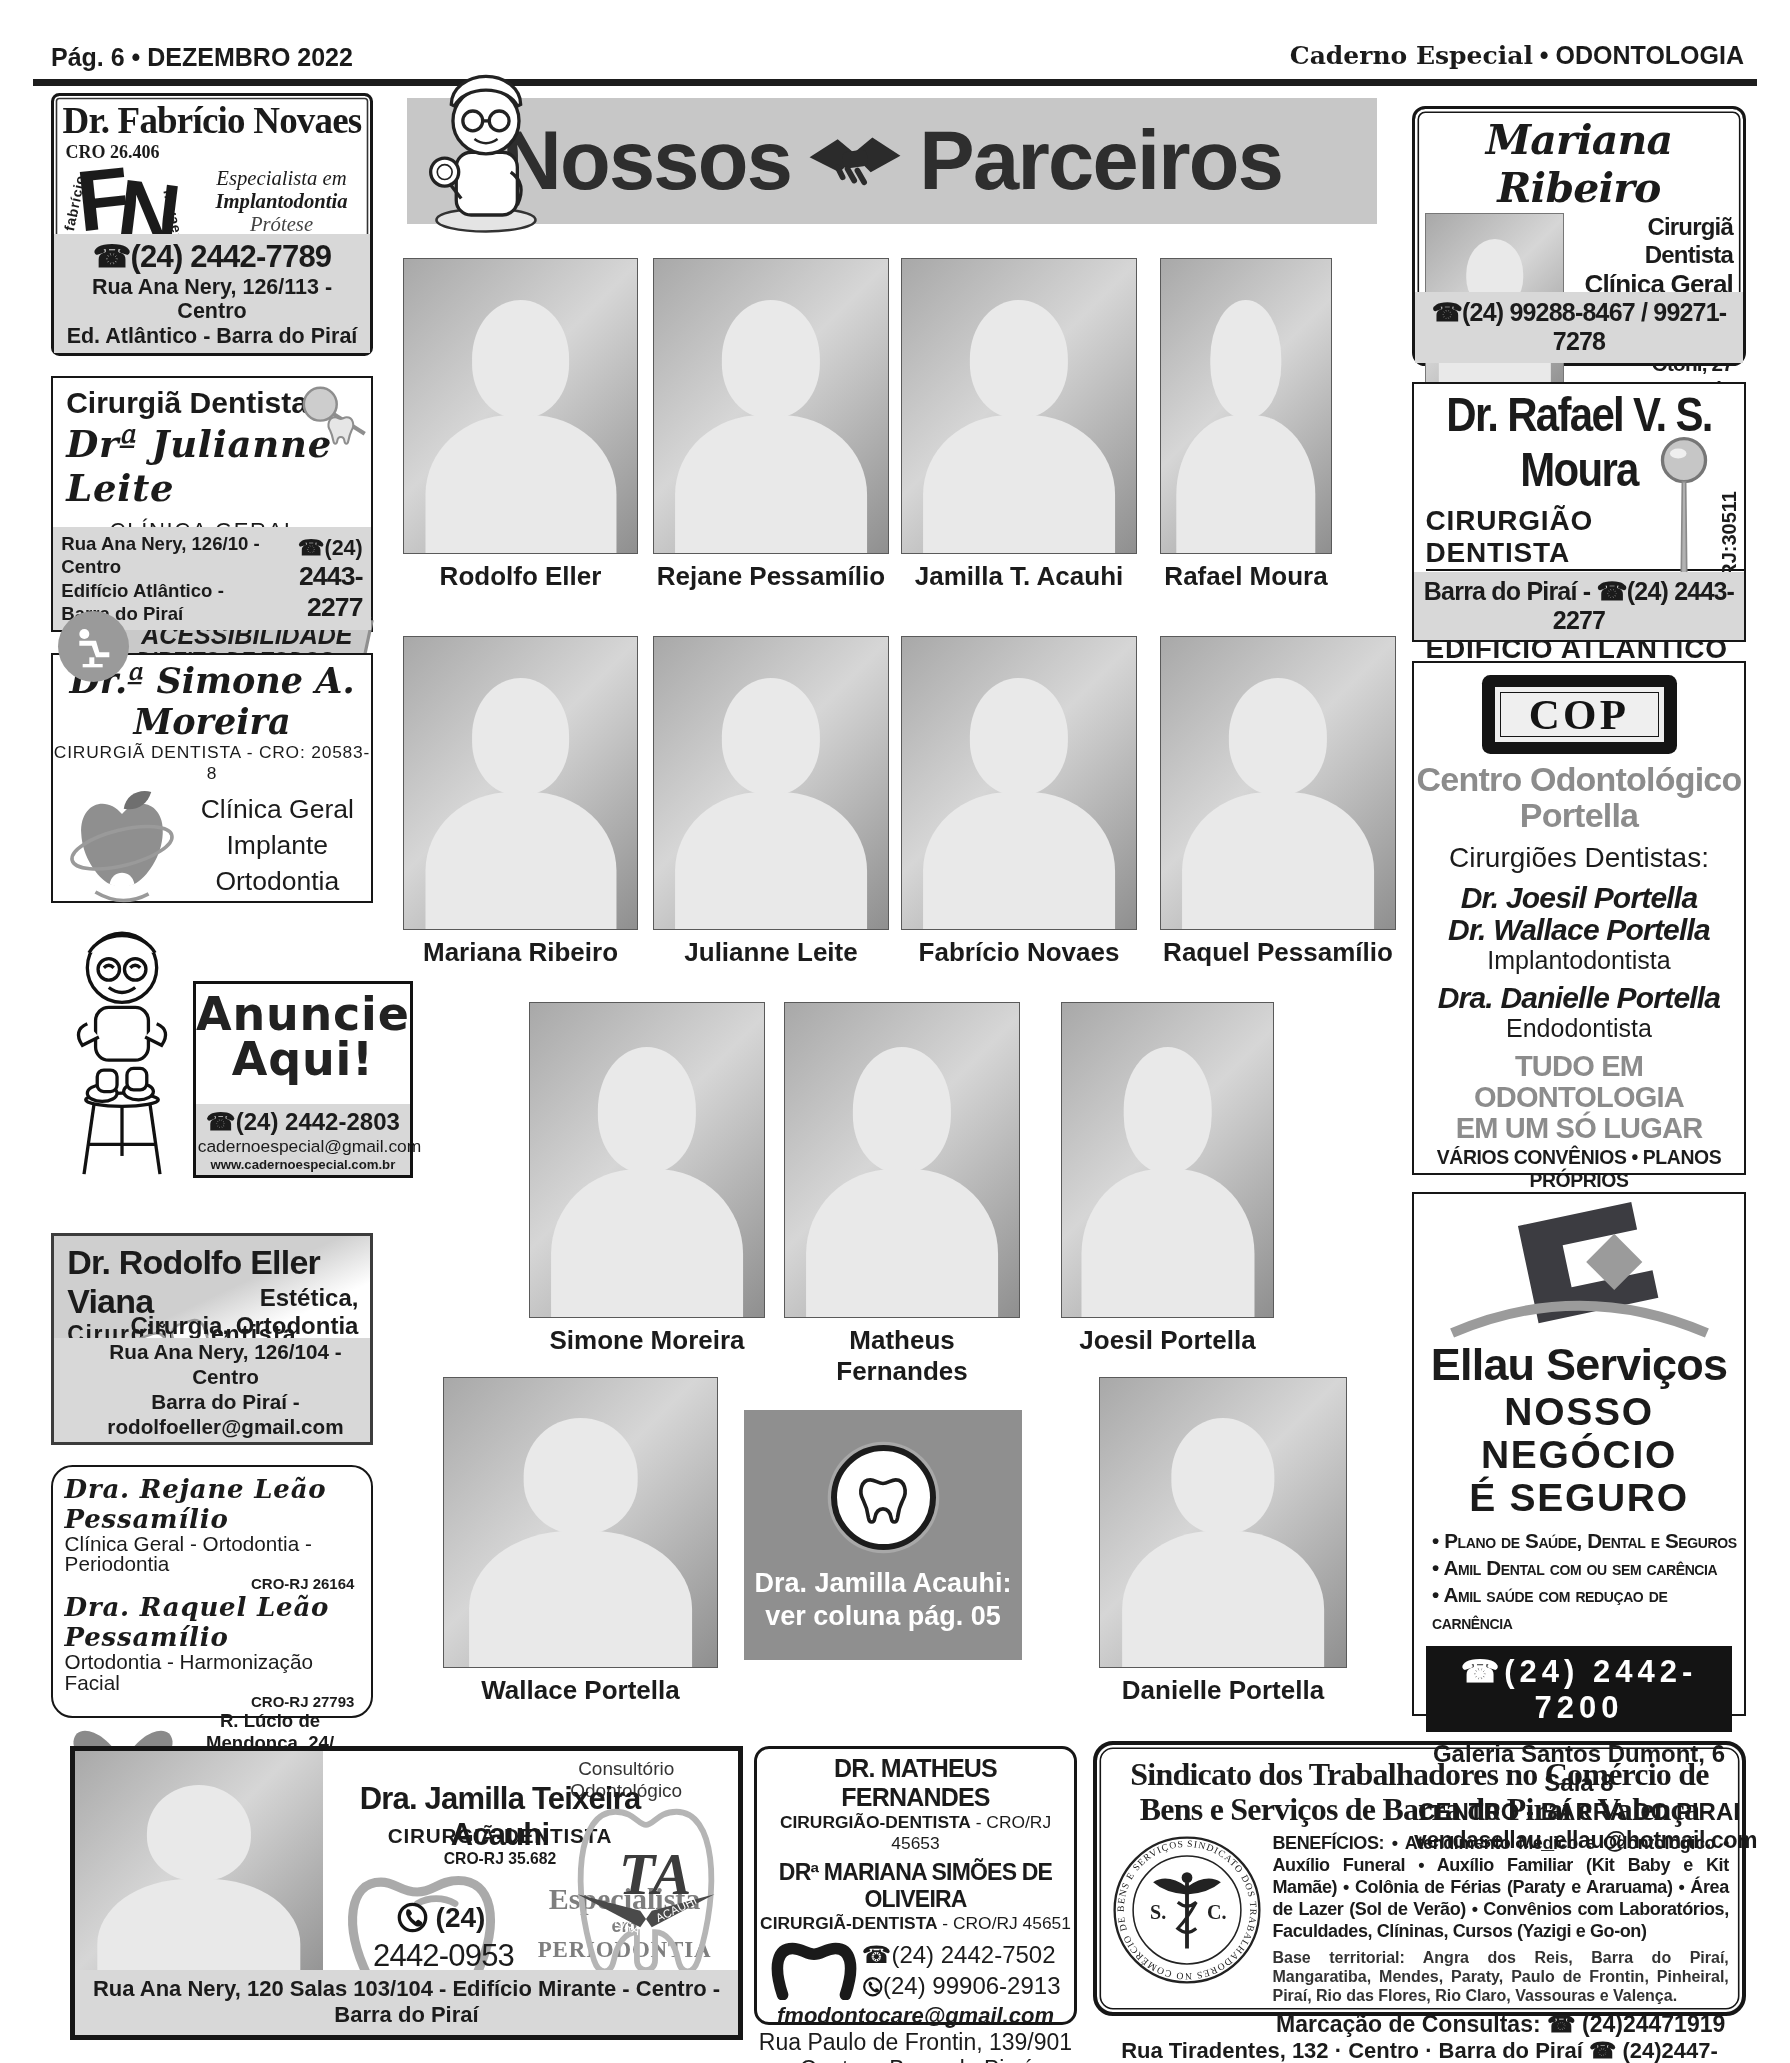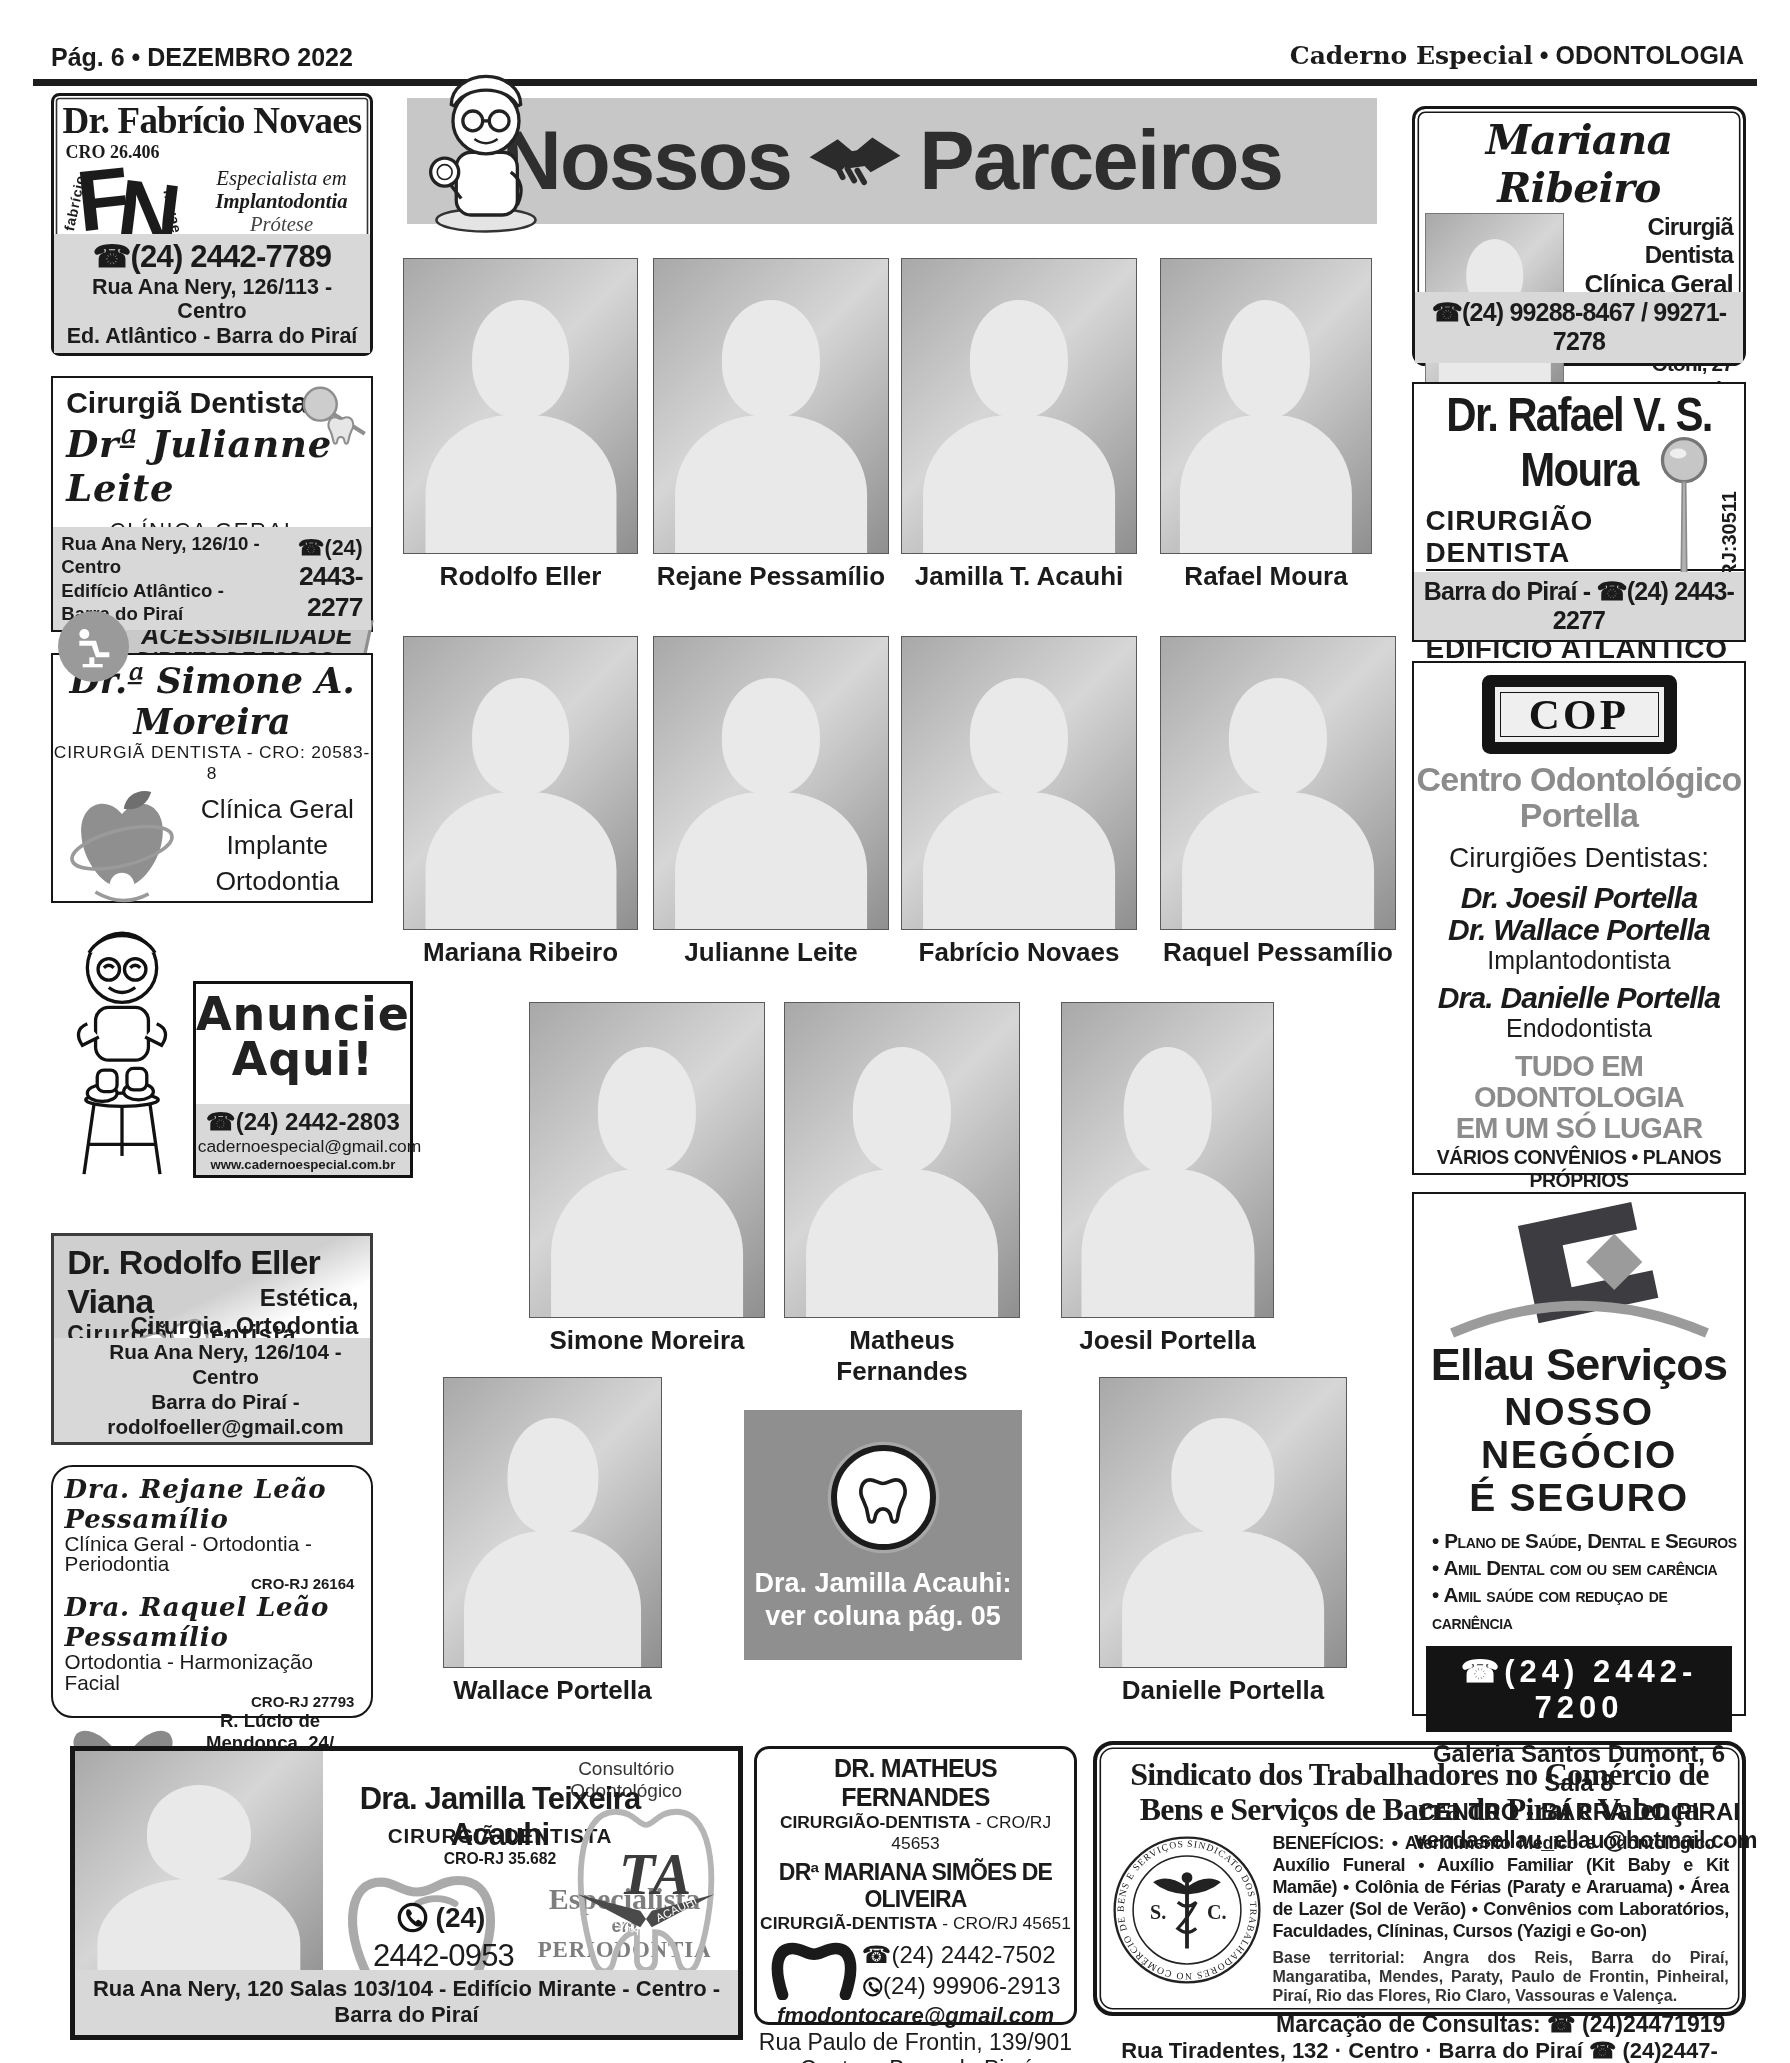--- a/index.html
+++ b/index.html
@@ -24,29 +24,29 @@
   
   .pcell{position:absolute;}
   .photo{position:relative;width:100%;border:0.8px solid #5a5a5a;box-sizing:border-box;
     background:linear-gradient(135deg,#a8a8a8 0%,#d6d6d6 45%,#8f8f8f 100%);overflow:hidden;}
   .photo::before{content:"";position:absolute;left:50%;top:14%;width:42%;height:40%;
     transform:translateX(-50%);background:#e9e9e9;border-radius:50% 50% 46% 46%;}
   .photo::after{content:"";position:absolute;left:50%;top:53%;width:82%;height:60%;
     transform:translateX(-50%);background:#e9e9e9;border-radius:45% 45% 0 0;}
   .pcap{margin-top:6.6px;text-align:center;font-size:26px;font-weight:bold;}
   .r1c1{left:403px;top:258px;width:235px}.r1c2{left:653px;top:258px;width:236px}
-  .r1c3{left:901px;top:258px;width:236px}.r1c4{left:1160px;top:258px;width:212px}
+  .r1c3{left:901px;top:258px;width:236px}.r1c4{left:1160px;top:258px;width:172px}
   .ph1{height:296px}
   .r2c1{left:403px;top:636px;width:235px}.r2c2{left:653px;top:636px;width:236px}
   .r2c3{left:901px;top:636px;width:236px}.r2c4{left:1160px;top:636px;width:236px}
   .ph2{height:294px}
   .r3c1{left:529px;top:1002px;width:236px}.r3c2{left:784px;top:1002px;width:236px}
   .r3c3{left:1061px;top:1002px;width:213px}
   .ph3{height:316px}
-  .r4c1{left:443px;top:1377px;width:219px}.r4c3{left:1099px;top:1377px;width:248px}
+  .r4c1{left:443px;top:1377px;width:275px}.r4c3{left:1099px;top:1377px;width:248px}
   .ph4{height:291px}
 
   .jam-note{position:absolute;left:744px;top:1410px;width:278px;height:250px;background:#8f8f8f;
     color:#fff;text-align:center;}
   .jam-note .tooth-circle{margin:35px auto 16.5px auto;width:93px;height:93px;border:6.6px solid #1c1c1c;
     border-radius:50%;background:#fff;display:flex;align-items:center;justify-content:center;box-shadow:0 0 0 3.3px #a8a8a8;}
   .jam-note .nl{font-size:27px;font-weight:bold;line-height:1.25;}
 
   
   .ad{position:absolute;background:#fff;border:2.5px solid #161616;box-sizing:border-box;}

